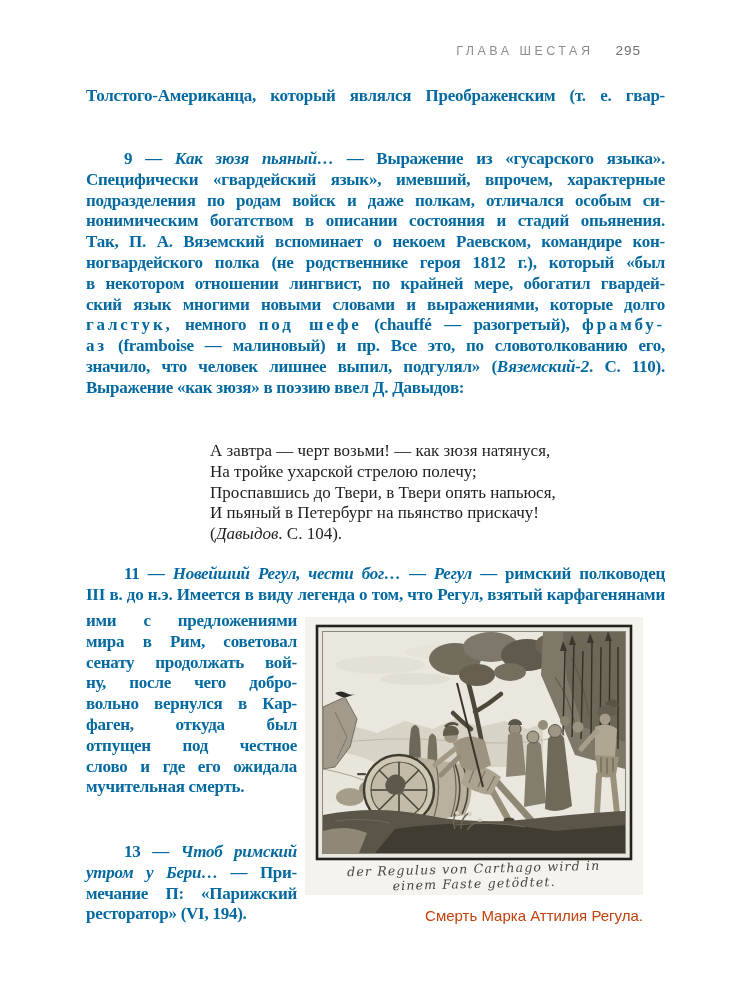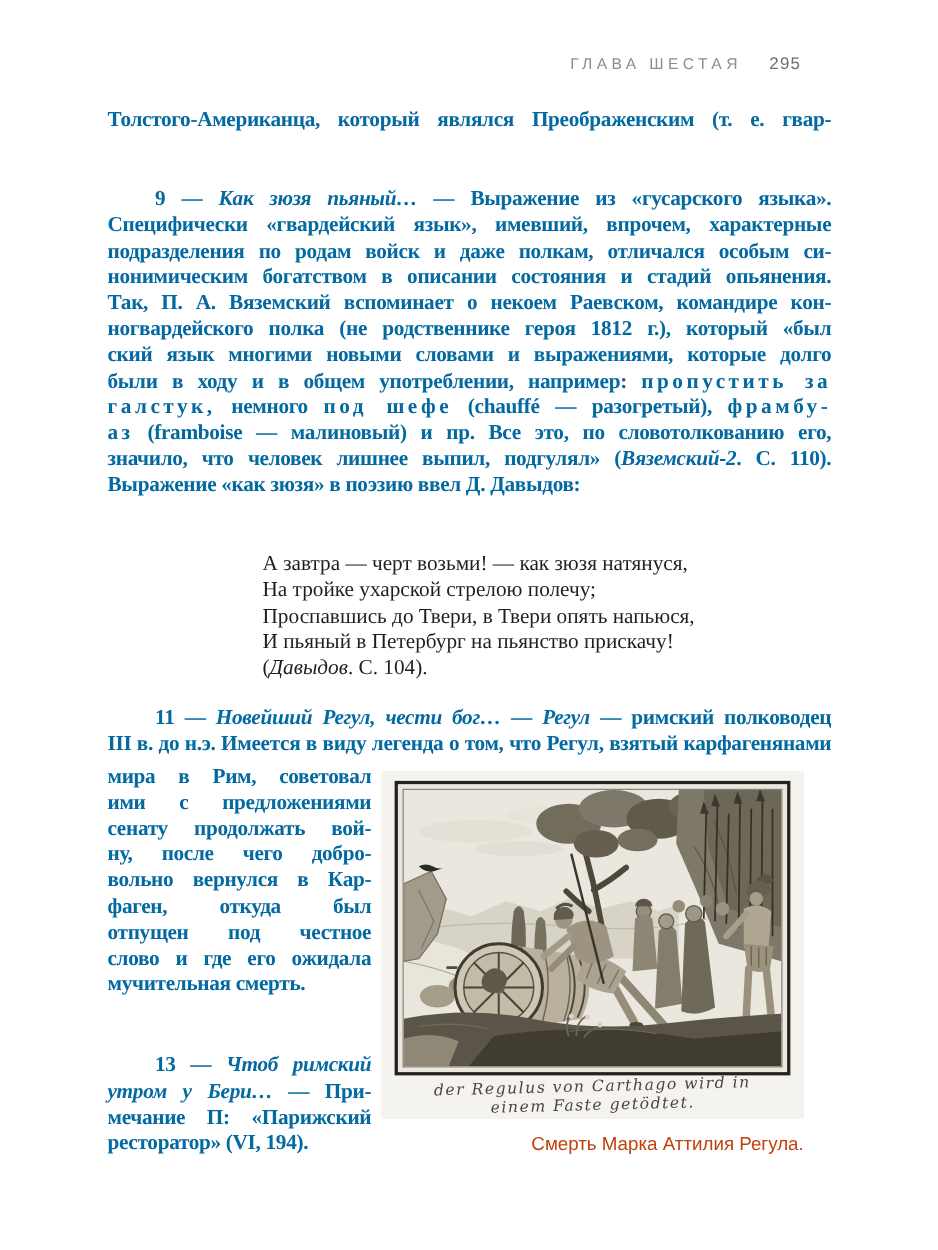--- a/index.html
+++ b/index.html
@@ -52,44 +52,44 @@
       <div class="line"><span class="run">Толстого-Американца, который являлся Преображенским (т. е. гвар-</span></div>
     </section>
 
   <section class="textblock justify indent-first" style="top:149px">
       <div class="line"><span class="run">9 — </span><span class="run i">Как зюзя пьяный…</span><span class="run"> — Выражение из «гусарского языка».</span></div>
       <div class="line"><span class="run">Специфически «гвардейский язык», имевший, впрочем, характерные</span></div>
       <div class="line"><span class="run">подразделения по родам войск и даже полкам, отличался особым си-</span></div>
       <div class="line"><span class="run">нонимическим богатством в описании состояния и стадий опьянения.</span></div>
       <div class="line"><span class="run">Так, П. А. Вяземский вспоминает о некоем Раевском, командире кон-</span></div>
       <div class="line"><span class="run">ногвардейского полка (не родственнике героя 1812 г.), который «был</span></div>
+      <div class="line"><span class="run">в некотором отношении лингвист, по крайней мере, обогатил гвардей-</span></div>
       <div class="line"><span class="run">ский язык многими новыми словами и выражениями, которые долго</span></div>
-      <div class="line"><span class="run">были в ходу и в общем употреблении, например: </span><span class="run sp">пропустить за</span></div>
       <div class="line"><span class="run sp">галстук,</span><span class="run"> немного </span><span class="run sp">под шефе</span><span class="run"> (chauffé — разогретый), </span><span class="run sp">фрамбу-</span></div>
       <div class="line"><span class="run sp">аз</span><span class="run"> (framboise — малиновый) и пр. Все это, по словотолкованию его,</span></div>
       <div class="line"><span class="run">значило, что человек лишнее выпил, подгулял» (</span><span class="run i">Вяземский-2</span><span class="run">. С. 110).</span></div>
       <div class="line last"><span class="run">Выражение «как зюзя» в поэзию ввел Д. Давыдов:</span></div>
     </section>
 
   <section class="verse">
       <div class="line"><span class="run">А завтра — черт возьми! — как зюзя натянуся,</span></div>
       <div class="line"><span class="run">На тройке ухарской стрелою полечу;</span></div>
       <div class="line"><span class="run">Проспавшись до Твери, в Твери опять напьюся,</span></div>
       <div class="line"><span class="run">И пьяный в Петербург на пьянство прискачу!</span></div>
       <div class="line last"><span class="run">(</span><span class="run i">Давыдов</span><span class="run">. С. 104).</span></div>
     </section>
 
   <section class="textblock justify justify-all indent-first" style="top:564px">
       <div class="line"><span class="run">11 — </span><span class="run i">Новейший Регул, чести бог…</span><span class="run"> — </span><span class="run i">Регул</span><span class="run"> — римский полководец</span></div>
       <div class="line last"><span class="run">III в. до н.э. Имеется в виду легенда о том, что Регул, взятый карфагенянами</span></div>
     </section>
 
   <section class="textblock narrow justify" style="top:611px">
+      <div class="line"><span class="run">ими с предложениями</span></div>
       <div class="line"><span class="run">мира в Рим, советовал</span></div>
-      <div class="line"><span class="run">ими с предложениями</span></div>
       <div class="line"><span class="run">сенату продолжать вой-</span></div>
       <div class="line"><span class="run">ну, после чего добро-</span></div>
       <div class="line"><span class="run">вольно вернулся в Кар-</span></div>
       <div class="line"><span class="run">фаген, откуда был</span></div>
       <div class="line"><span class="run">отпущен под честное</span></div>
       <div class="line"><span class="run">слово и где его ожидала</span></div>
       <div class="line last"><span class="run">мучительная смерть.</span></div>
     </section>
 
   <section class="textblock narrow justify indent-first" style="top:842px">

